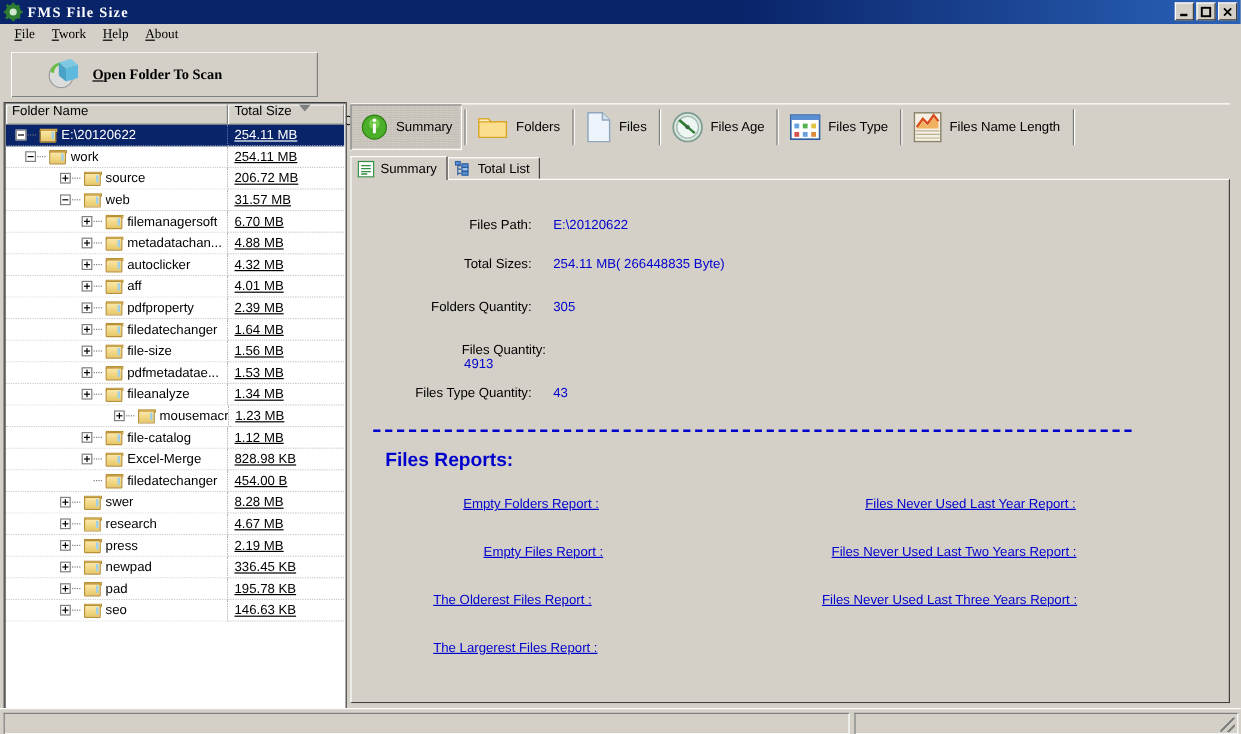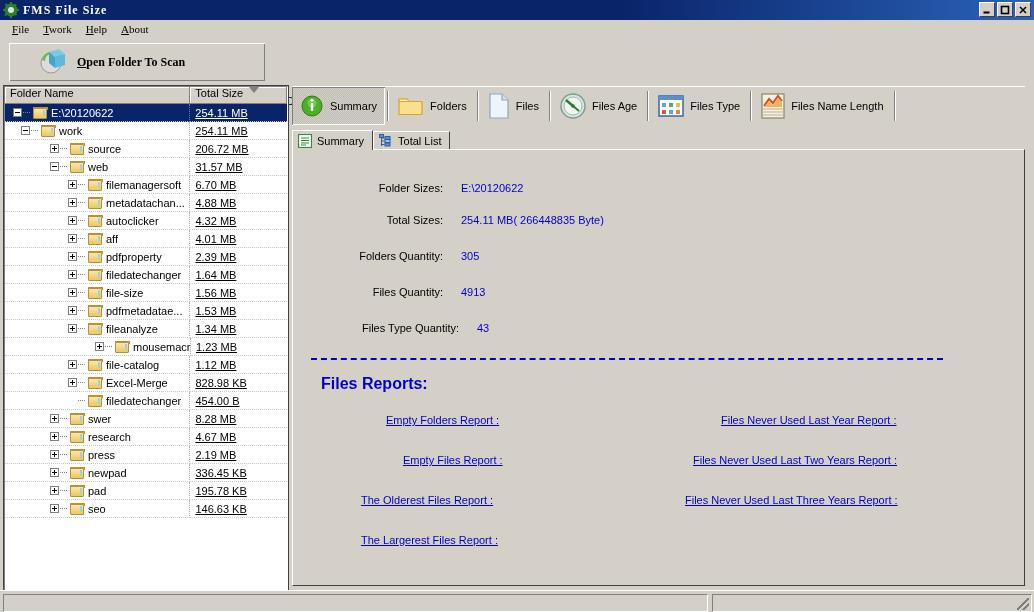--- a/index.html
+++ b/index.html
@@ -702,36 +702,36 @@
           <rect x="6" y="9" width="5" height="3" fill="#5b8fd4" stroke="#2f5fa0"></rect>
         </svg>
       </span>
       <span>Total List</span>
     </div>
   </div>
 
 <div class="content-pane">
   <div id="summary-rows">
       <div class="sum-row" style="left: 20px; top: 32px;">
-        <span class="sum-label">Folder Sizes:</span>
+        <span class="sum-label">Files Path:</span>
         <span class="sum-value">E:\20120622</span>
       </div>
       <div class="sum-row" style="left: 20px; top: 64px;">
         <span class="sum-label">Total Sizes:</span>
         <span class="sum-value">254.11 MB( 266448835 Byte)</span>
       </div>
       <div class="sum-row" style="left: 20px; top: 100px;">
         <span class="sum-label">Folders Quantity:</span>
         <span class="sum-value">305</span>
       </div>
-      <div class="sum-row" style="left: 20px; top: 136px;">
+      <div class="sum-row" style="left: 32px; top: 136px; flex-direction: column;">
         <span class="sum-label">Files Quantity:</span>
         <span class="sum-value">4913</span>
       </div>
-      <div class="sum-row" style="left: 36px; top: 172px;">
+      <div class="sum-row" style="left: 20px; top: 172px;">
         <span class="sum-label">Files Type Quantity:</span>
         <span class="sum-value">43</span>
       </div>
     </div>
   <div class="divider"></div>
   <div class="reports-title">Files Reports:</div>
   <div id="reports-left">
       <span class="rep-link" style="left: 93px; top: 264px;">Empty Folders Report :</span>
       <span class="rep-link" style="left: 110px; top: 304px;">Empty Files Report :</span>
       <span class="rep-link" style="left: 68px; top: 344px;">The Olderest Files Report :</span>

